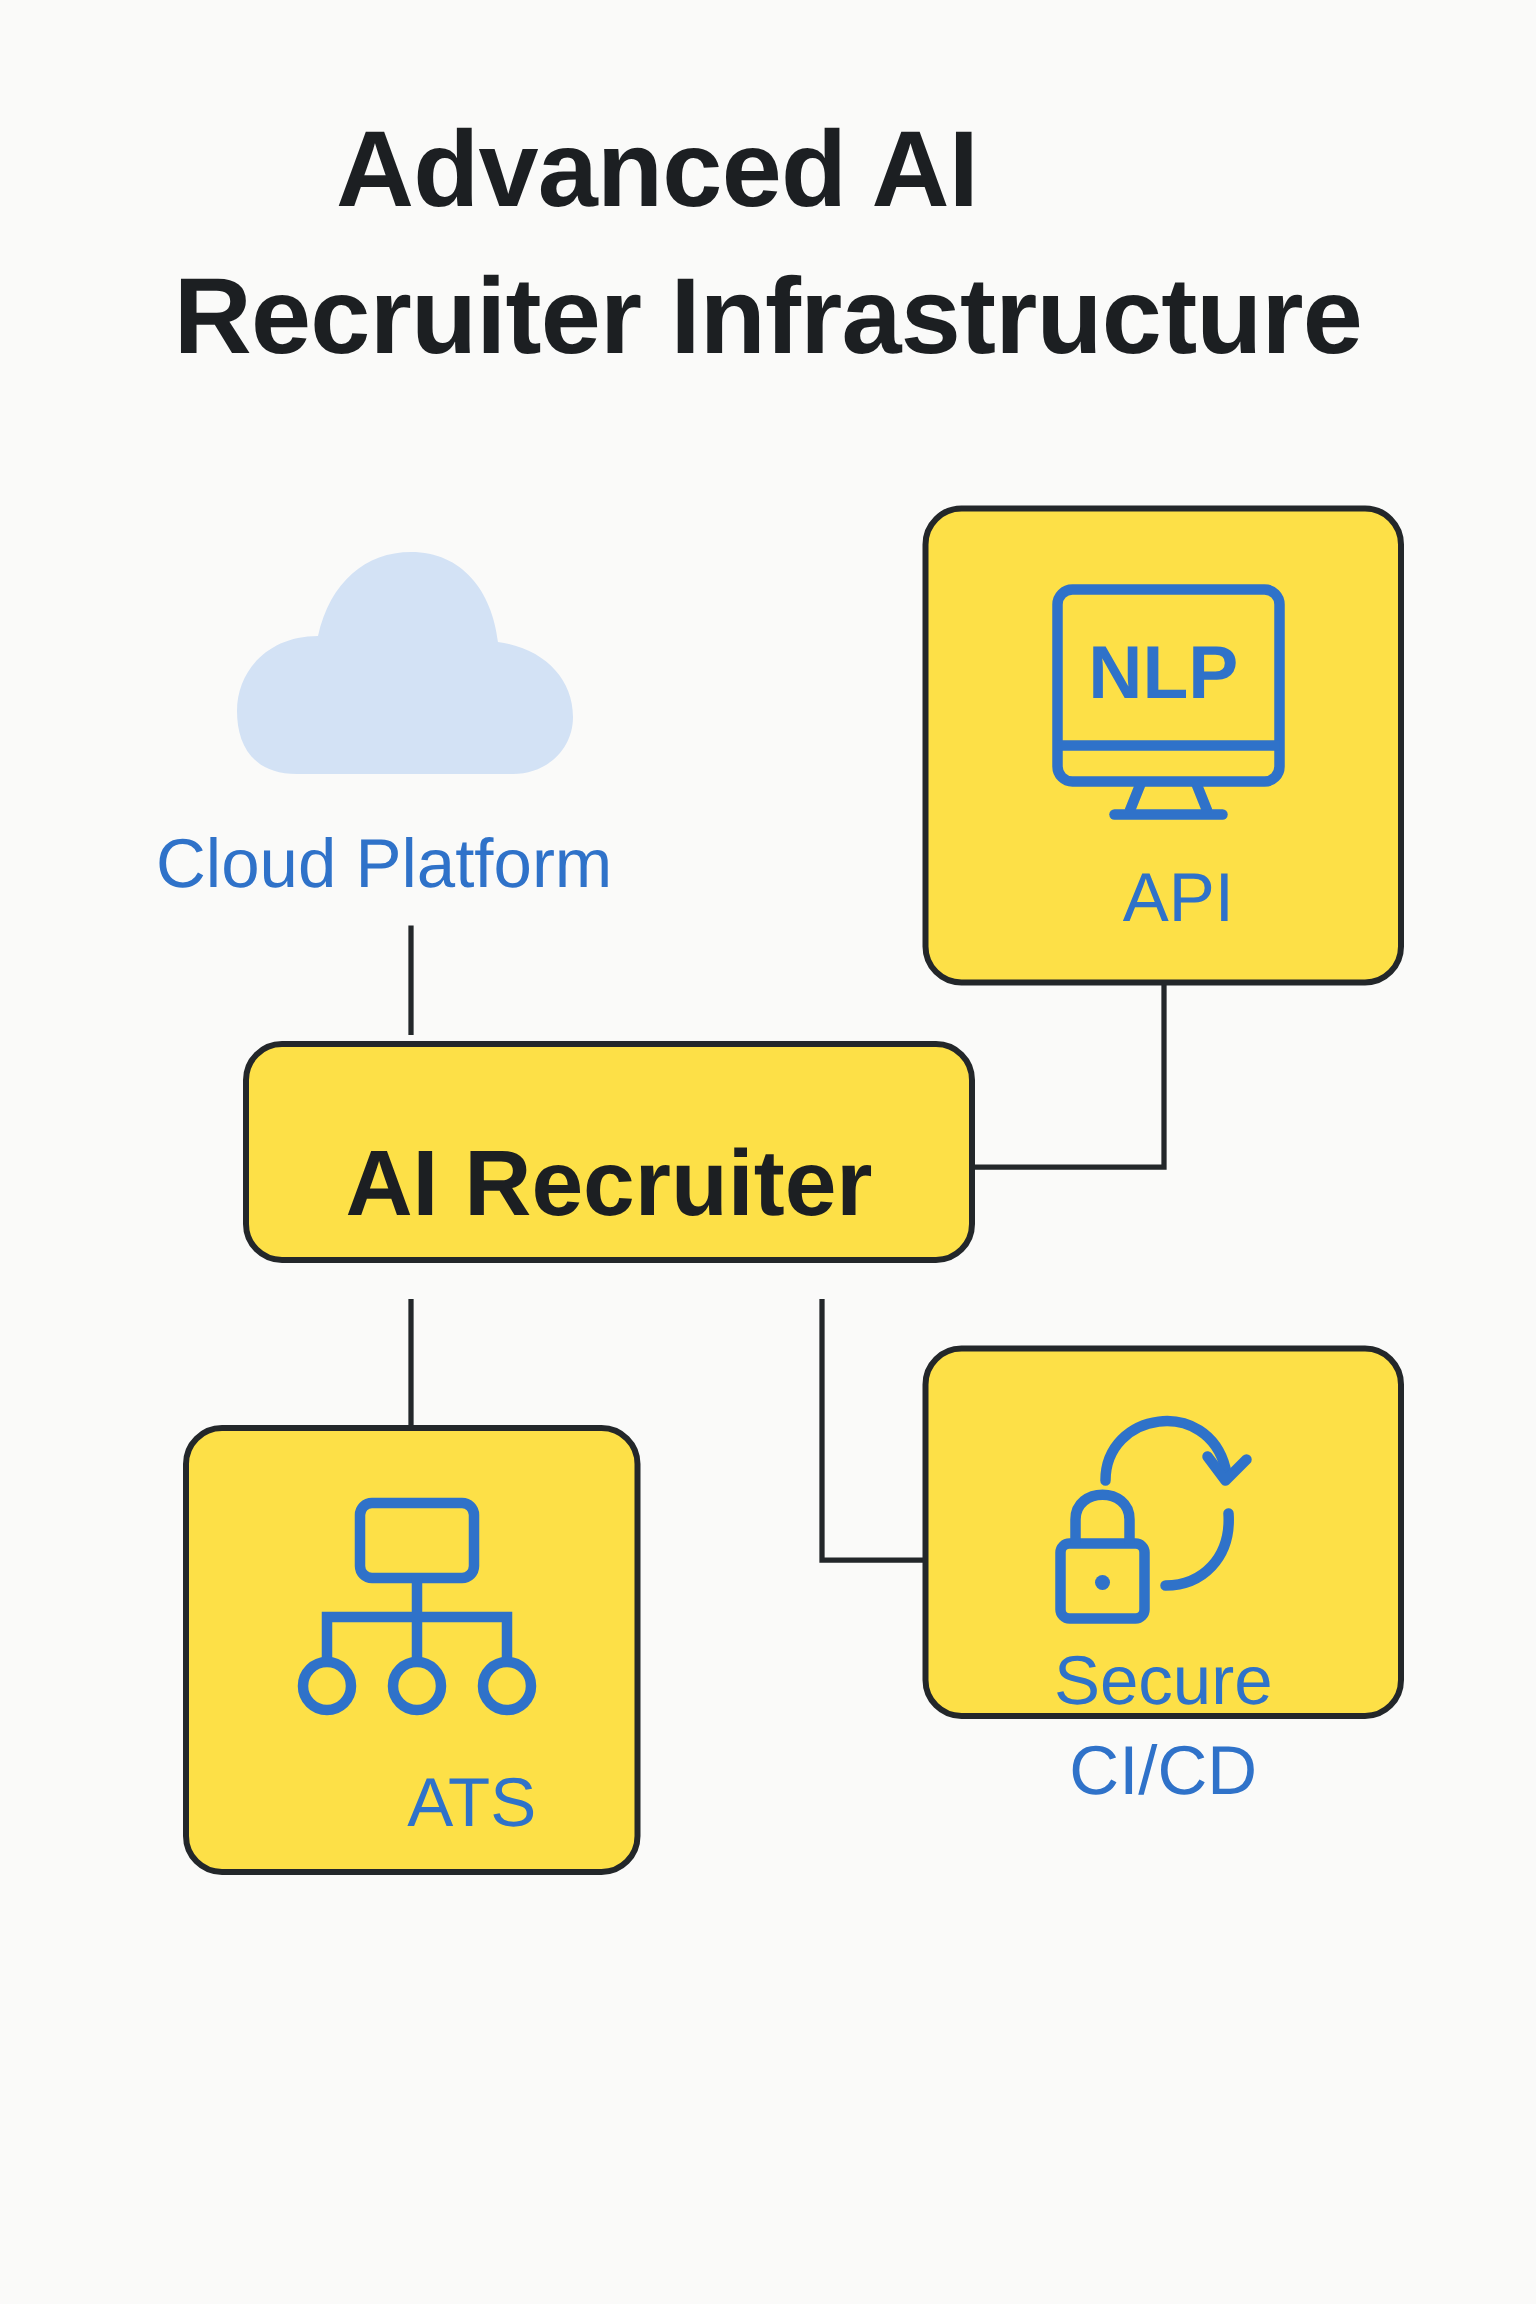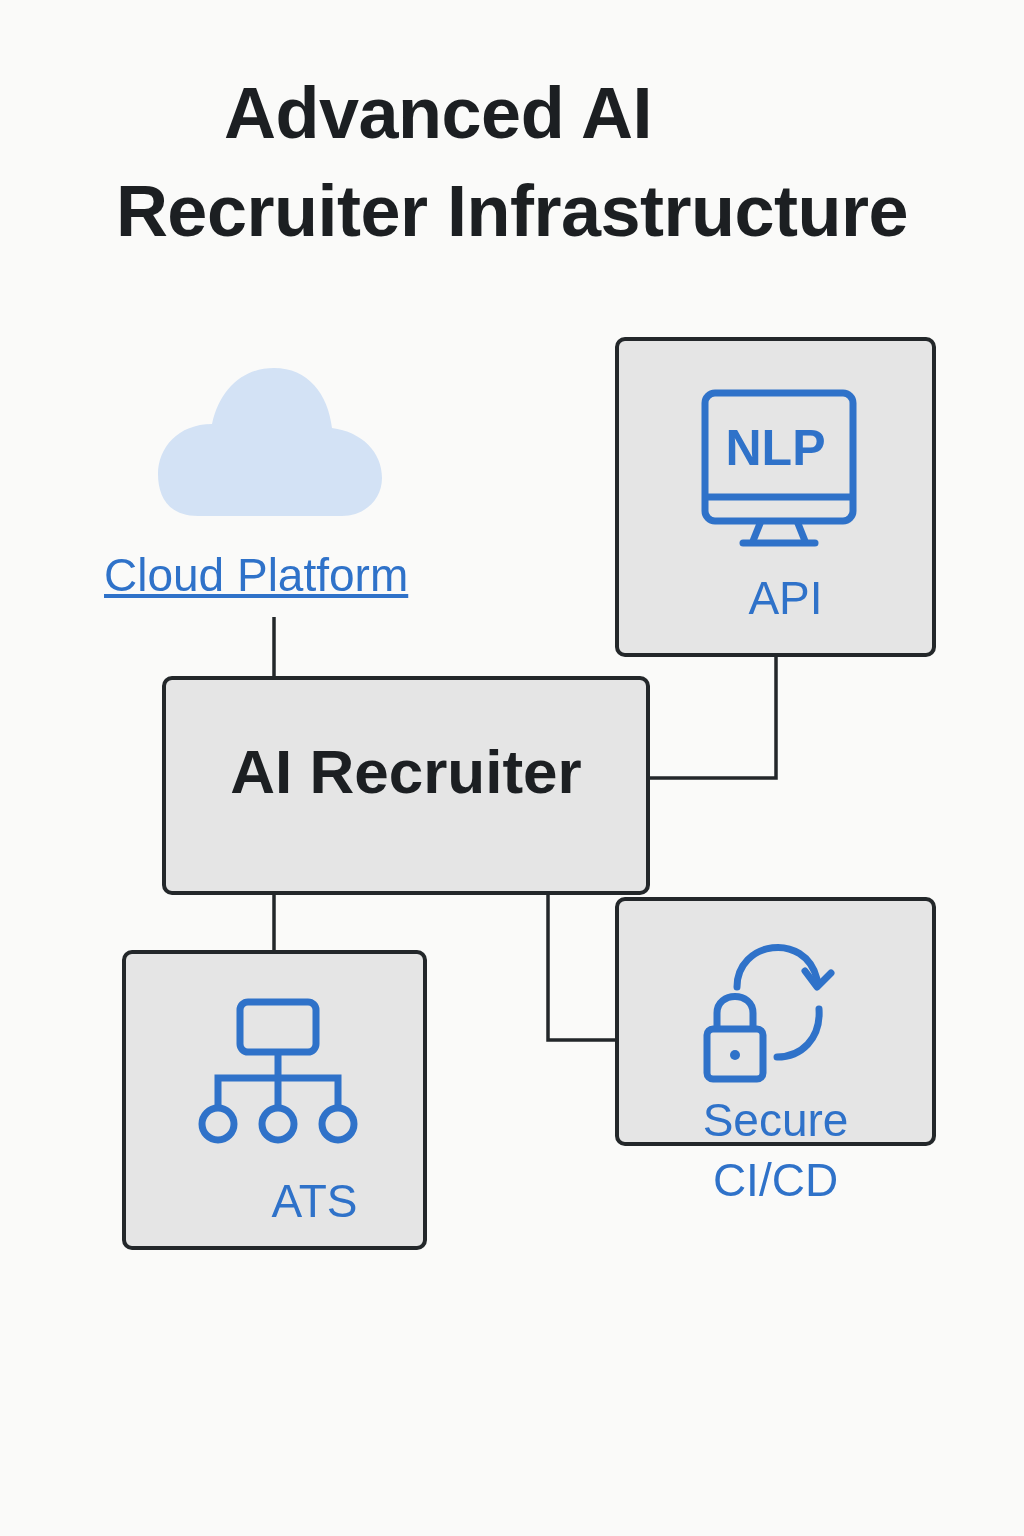--- a/index.html
+++ b/index.html
@@ -1,43 +1,43 @@
 <!DOCTYPE html>
 <html><head>
 <meta charset="utf-8">
 <style>
   html, body { margin:0; padding:0; }
   body { width:1024px; height:1536px; background:#fafaf9; position:relative; overflow:hidden; font-family:"Liberation Sans", sans-serif; }
   .title { position:absolute; left:0; width:1024px; text-align:center; color:#1c1f22; font-weight:700; font-size:72px; letter-spacing:-0.5px; }
   .t1 { top:72px; left:-74px; }
   .t2 { top:170px; left:0; }
-  .box { position:absolute; border:4px solid #23272a; border-radius:10px; background:#e5e5e5; box-sizing:border-box; }
+  .box { position:absolute; border:4px solid #23272a; border-radius:26px; background:#fde047; box-sizing:border-box; }
   .blue { color:#2f72c9; font-weight:400; }
   .lbl { position:absolute; text-align:center; width:100%; }
   svg.lines { position:absolute; left:0; top:0; }
 </style>
 </head>
 <body>
 
 <div class="title t1">Advanced AI</div>
 <div class="title t2">Recruiter Infrastructure</div>
 
 <svg class="lines" width="1024" height="1536">
   <path d="M274 617 V690" stroke="#23272a" stroke-width="3.5" fill="none"></path>
   <path d="M776 655 V778 H648" stroke="#23272a" stroke-width="3.5" fill="none"></path>
   <path d="M274 866 V952" stroke="#23272a" stroke-width="3.5" fill="none"></path>
   <path d="M548 866 V1040 H618" stroke="#23272a" stroke-width="3.5" fill="none"></path>
 </svg>
 
 <svg style="position:absolute;left:158px;top:366px" width="226" height="152" viewBox="0 0 226 152">
   <path d="M40 150 C10 150 0 130 0 108 C0 82 20 58 54 58 C62 22 86 2 116 2 C150 2 170 28 174 62 C204 66 224 86 224 112 C224 134 206 150 184 150 Z" fill="#d3e2f5"></path>
 </svg>
-<div class="blue" style="position:absolute;left:104px;top:548px;font-size:46px;text-decoration:underline;">Cloud Platform</div>
+<div class="blue" style="position:absolute;left:104px;top:548px;font-size:46px;">Cloud Platform</div>
 
-<div class="box" style="left:162px;top:676px;width:488px;height:219px;">
+<div class="box" style="left:162px;top:694px;width:488px;height:148px;">
   <div class="lbl" style="top:56px;font-size:62px;font-weight:700;color:#1c1f22;">AI Recruiter</div>
 </div>
 
 <div class="box" style="left:615px;top:337px;width:321px;height:320px;">
   <svg style="position:absolute;left:82px;top:48px" width="156" height="160" viewBox="0 0 156 160">
     <rect x="4" y="4" width="148" height="128" rx="10" fill="none" stroke="#2f72c9" stroke-width="7"></rect>
     <line x1="4" y1="108" x2="152" y2="108" stroke="#2f72c9" stroke-width="7"></line>
     <path d="M60 132 L52 152 M96 132 L104 152" stroke="#2f72c9" stroke-width="7"></path>
     <line x1="42" y1="154" x2="114" y2="154" stroke="#2f72c9" stroke-width="7" stroke-linecap="round"></line>
   </svg>

